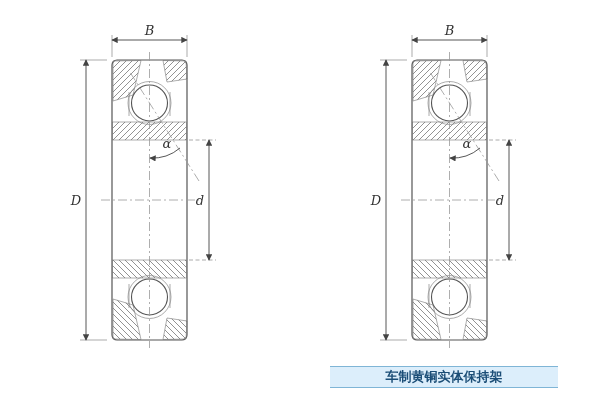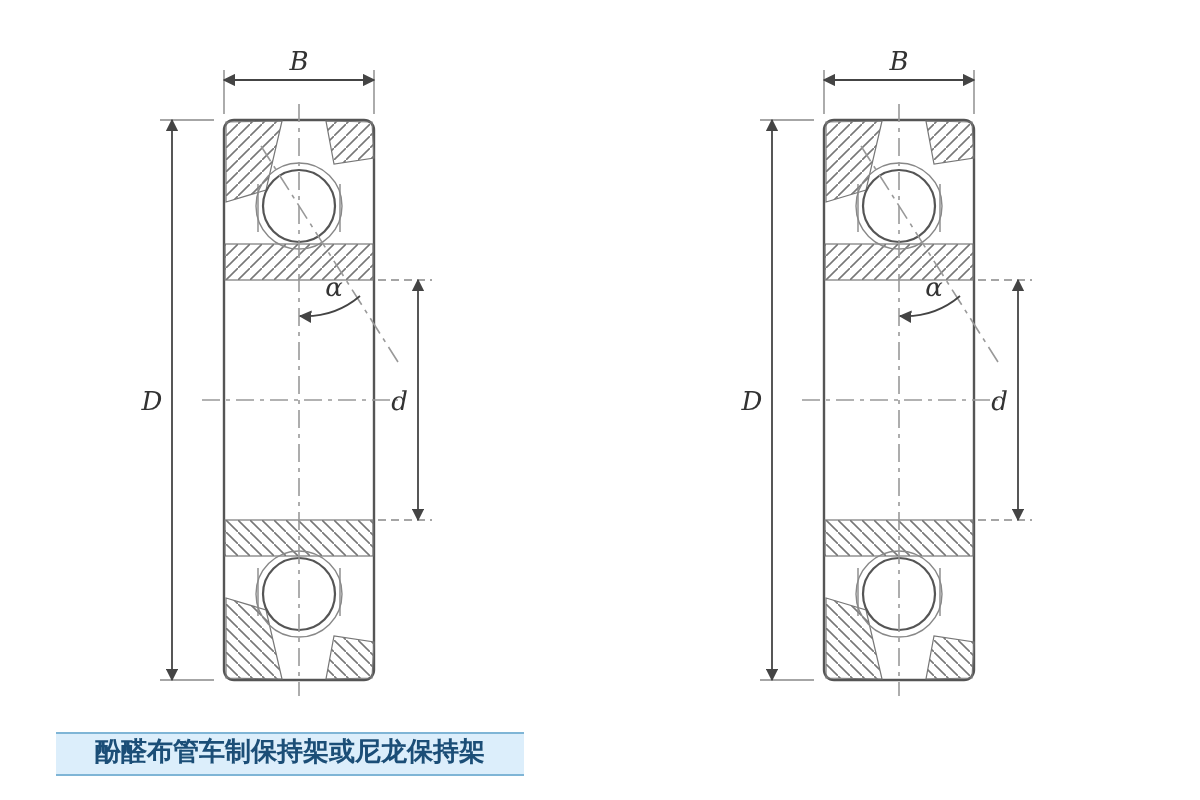--- a/index.html
+++ b/index.html
@@ -81,15 +81,15 @@
   </svg>
 
   <svg class="diagram-svg" style="left:317px" width="230" height="356">
     <use href="#bearing"></use>
     <text x="132.5" y="27" text-anchor="middle">B</text>
     <text x="59" y="197" text-anchor="middle">D</text>
     <text x="187" y="197" text-anchor="end">d</text>
     <text x="150" y="140" text-anchor="middle">α</text>
   </svg>
 
-  <div class="caption" style="left:28px;width:234px">酚醛布管车制保持架或尼龙保持架</div>
+  <div class="caption" style="left:330px;width:228px">车制黄铜实体保持架</div>
 
 </div>
 
 </body></html>

